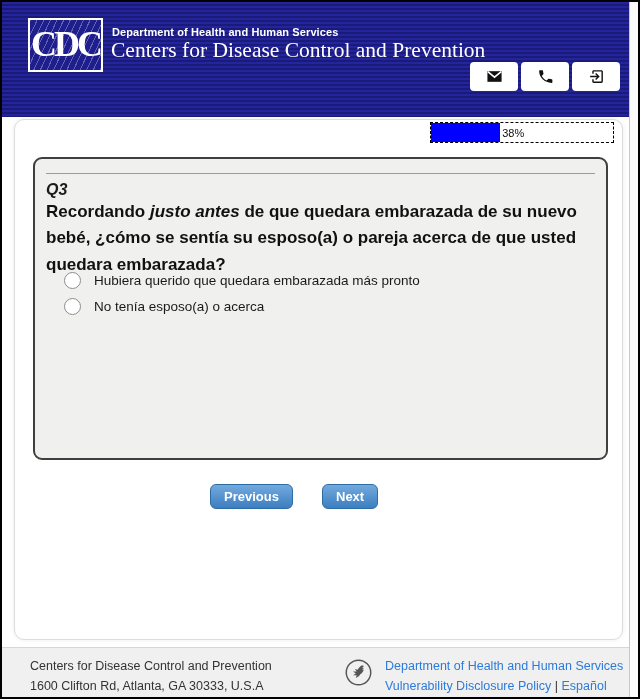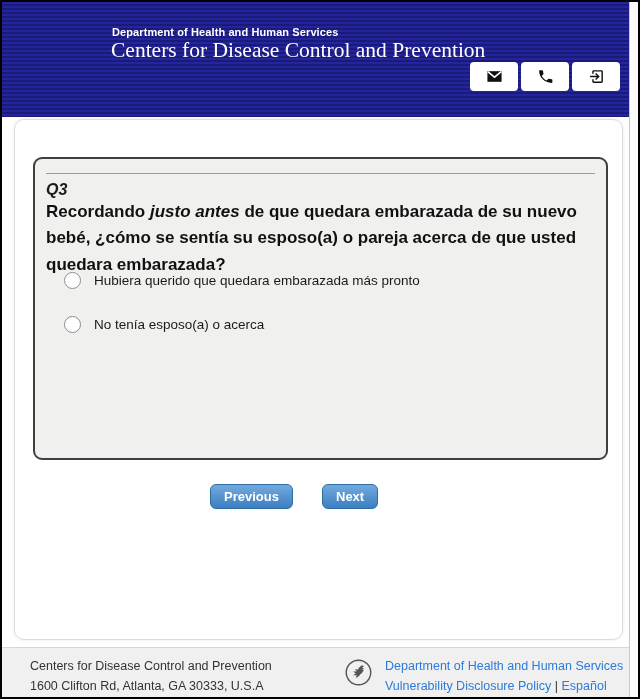--- a/index.html
+++ b/index.html
@@ -57,21 +57,21 @@
   .question-box {
     position:absolute; left:31px; top:155px; width:575px; height:303px;
     background:#f0f0ef; border:2px solid #3f3f3f; border-radius:9px;
   }
   .q-separator { position:absolute; top:14px; left:11px; right:11px; height:1px; background:#9c9c9c; }
   .q-id { position:absolute; top:22px; left:11px; font-size:16px; font-style:italic; font-weight:600; color:#1b1b1b; }
   .q-text {
     position:absolute; top:40px; left:11px; width:552px;
     font-size:17px; font-weight:bold; color:#111; line-height:1.55;
   }
-  .options { position:absolute; top:112px; left:29px; display:flex; flex-direction:column; gap:26px; }
+  .options { position:absolute; top:112px; left:29px; display:flex; flex-direction:column; gap:8px; }
   .option-row { display:flex; align-items:center; gap:13px; height:18px; cursor:pointer; }
   .radio {
     width:17px; height:17px; min-width:17px; border-radius:50%;
     border:1.5px solid #8d8d8d; background:#fff;
   }
   .option-label { font-size:13.5px; color:#1a1a1a; }
   
   .nav-btn {
     position:absolute; top:482px; height:25px; padding:0 13px;
     font-family:inherit; font-size:13px; font-weight:bold; color:#fff;
@@ -95,20 +95,24 @@
     position:absolute; top:0; right:0; width:9px; height:100%;
     background:#fbfbfb; border-left:1px solid #c9c9c9; z-index:6;
   }
 </style>
 </head>
 <body>
 
 <div class="page">
 
   <div class="header">
+    <div class="cdc-logo">
+      <div class="rays"></div>
+      <div class="cdc-text">CDC</div>
+    </div>
     <div class="dept-title">Department of Health and Human Services</div>
     <div class="org-title">Centers for Disease Control and Prevention</div>
 
     <div class="icon-group">
       <button class="icon-btn">
         <span>
           <svg viewBox="0 0 24 24">
               <path d="M2 4.5h20v15H2z" fill="#111"></path>
               <path d="M2.5 5l9.5 8 9.5-8" stroke="#fff" stroke-width="2.2" fill="none"></path>
             </svg>
@@ -126,20 +130,24 @@
           <svg viewBox="0 0 24 24">
               <path d="M10.09 15.59L11.5 17l5-5-5-5-1.41 1.41L12.67 11H3v2h9.67l-2.58 2.59zM19 3H8c-1.1 0-2 .9-2 2v3h2V5h11v14H8v-3H6v3c0 1.1.9 2 2 2h11c1.1 0 2-.9 2-2V5c0-1.1-.9-2-2-2z" fill="#111"></path>
             </svg>
         </span>
       </button>
     </div>
   </div>
 
   <div class="card"></div>
 
+  <div class="progress">
+    <div class="progress-fill" style="width: 38%; background: rgb(0, 0, 255);"></div>
+    <span class="progress-label">38%</span>
+  </div>
 
   <div class="question-box">
     <div class="q-separator"></div>
     <div class="q-id">Q3</div>
     <div class="q-text"><span>Recordando </span><em>justo antes</em><span> de que quedara embarazada de su nuevo bebé, ¿cómo se sentía su esposo(a) o pareja acerca de que usted quedara embarazada?</span></div>
 
     <div class="options">
       <div class="option-row">
         <div class="radio"></div>
         <span class="option-label">Hubiera querido que quedara embarazada más pronto</span>

